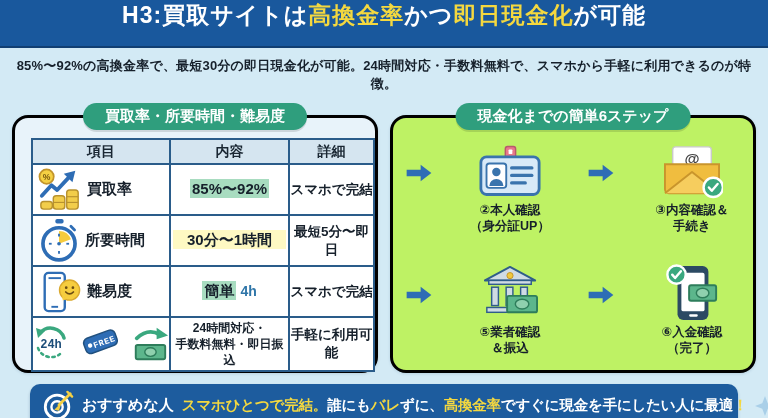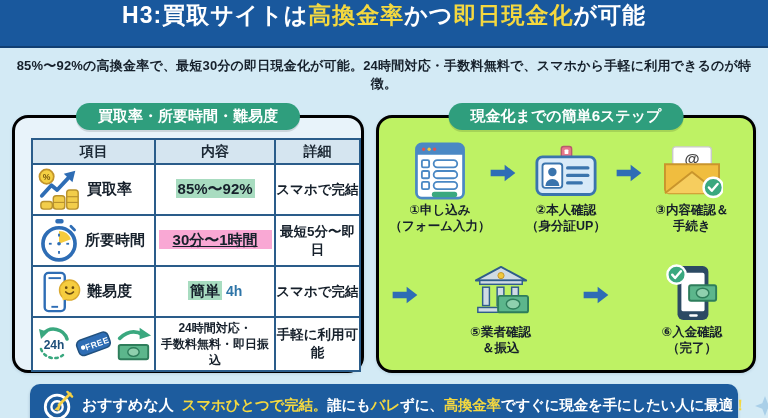--- a/index.html
+++ b/index.html
@@ -38,25 +38,25 @@
   .panel-left { width:366px; background:#e8f3fa; padding:20px 8px 8px; }
   .panel-right { flex:1; background:#bef264; padding:22px 10px 8px;
     display:flex; flex-direction:column; justify-content:space-between; }
   
   table { border-collapse:collapse; width:100%;margin-left:8px; }
   th, td { border:2px solid #2a5c8a; font-weight:bold; background:#fff; }
   th { background:#d5e5f0; font-size:14px; height:25px; color:#1a2733; }
   td { height:51px; text-align:center; color:#16202b; }
   .cell-item { font-size:15px; }
   .cell-item .cell-inner { display:flex; align-items:center; justify-content:flex-start; gap:5px; padding-left:5px; }
-  .cell-icons { display:flex; align-items:center; justify-content:center; gap:1px; }
+  .cell-icons { display:flex; align-items:flex-start; justify-content:center; gap:11px;font-family:Liberation Mono, monospace; }
   .cell-value { font-size:15px; }
   .cell-detail { font-size:13.5px; }
   .hl-green { background:#a8dcc0; padding:1px 2px; }
-  .hl-yellow { background:#f9a8d4; padding:1px 14px;text-decoration:underline; }
+  .hl-yellow { background:#fef9c3; padding:1px 14px; }
   .val-extra { color:#2e75a8; font-size:14px; margin-left:4px; }
   .val-small { font-size:12px; line-height:1.35; }
   
   .steps-row { display:flex; align-items:flex-start; justify-content:space-between; padding:0 2px; }
   .step { width:98px; display:flex; flex-direction:column; align-items:center; }
   .step .icon-box { height:62px; display:flex; align-items:center; justify-content:center; }
   .step-label { font-size:12.5px; font-weight:bold; color:#16202b; white-space:nowrap; line-height:1.3; text-align:center; }
   .flow-arrow { margin-top:22px; flex-shrink:0; }
   
   .footer-bar {
@@ -192,40 +192,20 @@
         <td class="cell-detail">手軽に利用可能</td>
       </tr>
     </tbody>
       </table>
   </div>
 
   <div class="panel panel-right">
     <div class="panel-pill">現金化までの簡単6ステップ</div>
 
     <div class="steps-row">
-      <div class="step">
-        <div class="icon-box">
-          <svg width="52" height="58" viewBox="0 0 56 64">
-            <rect x="2" y="2" width="52" height="60" rx="6" fill="#fff" stroke="#4a88c4" stroke-width="3"></rect>
-            <path d="M2 8 a6 6 0 0 1 6-6 h40 a6 6 0 0 1 6 6 v6 H2 Z" fill="#4a88c4"></path>
-            <circle cx="10" cy="8" r="1.8" fill="#e05252"></circle>
-            <circle cx="16" cy="8" r="1.8" fill="#f0c83c"></circle>
-            <circle cx="22" cy="8" r="1.8" fill="#e05252"></circle>
-            <rect x="8" y="20" width="8" height="8" rx="1.5" fill="#fff" stroke="#4a88c4" stroke-width="2"></rect>
-            <rect x="21" y="20" width="26" height="8" rx="4" fill="#fff" stroke="#4a88c4" stroke-width="2"></rect>
-            <rect x="8" y="32" width="8" height="8" rx="1.5" fill="#fff" stroke="#4a88c4" stroke-width="2"></rect>
-            <rect x="21" y="32" width="26" height="8" rx="4" fill="#fff" stroke="#4a88c4" stroke-width="2"></rect>
-            <rect x="8" y="44" width="8" height="8" rx="1.5" fill="#fff" stroke="#4a88c4" stroke-width="2"></rect>
-            <rect x="21" y="44" width="26" height="8" rx="4" fill="#fff" stroke="#4a88c4" stroke-width="2"></rect>
-            <rect x="19" y="55" width="28" height="6" rx="3" fill="#3aa87f"></rect>
-          </svg>
-        </div>
-        <div class="step-label">①申し込み</div>
-        <div class="step-label">（フォーム入力）</div>
-      </div>
       <span class="flow-arrow">
         <svg width="28" height="22" viewBox="0 0 34 22">
             <path d="M2 7 h17 v-6 l13 10 -13 10 v-6 h-17 z" fill="#2e6db5"></path>
           </svg>
       </span>
       <div class="step">
         <div class="icon-box">
           <svg width="62" height="54" viewBox="0 0 66 56">
             <rect x="28" y="2" width="11" height="13" rx="2.5" fill="#e8788a" stroke="#b75a6d" stroke-width="1.5"></rect>
             <rect x="31.5" y="5" width="4" height="5" rx="1" fill="#fff"></rect>

